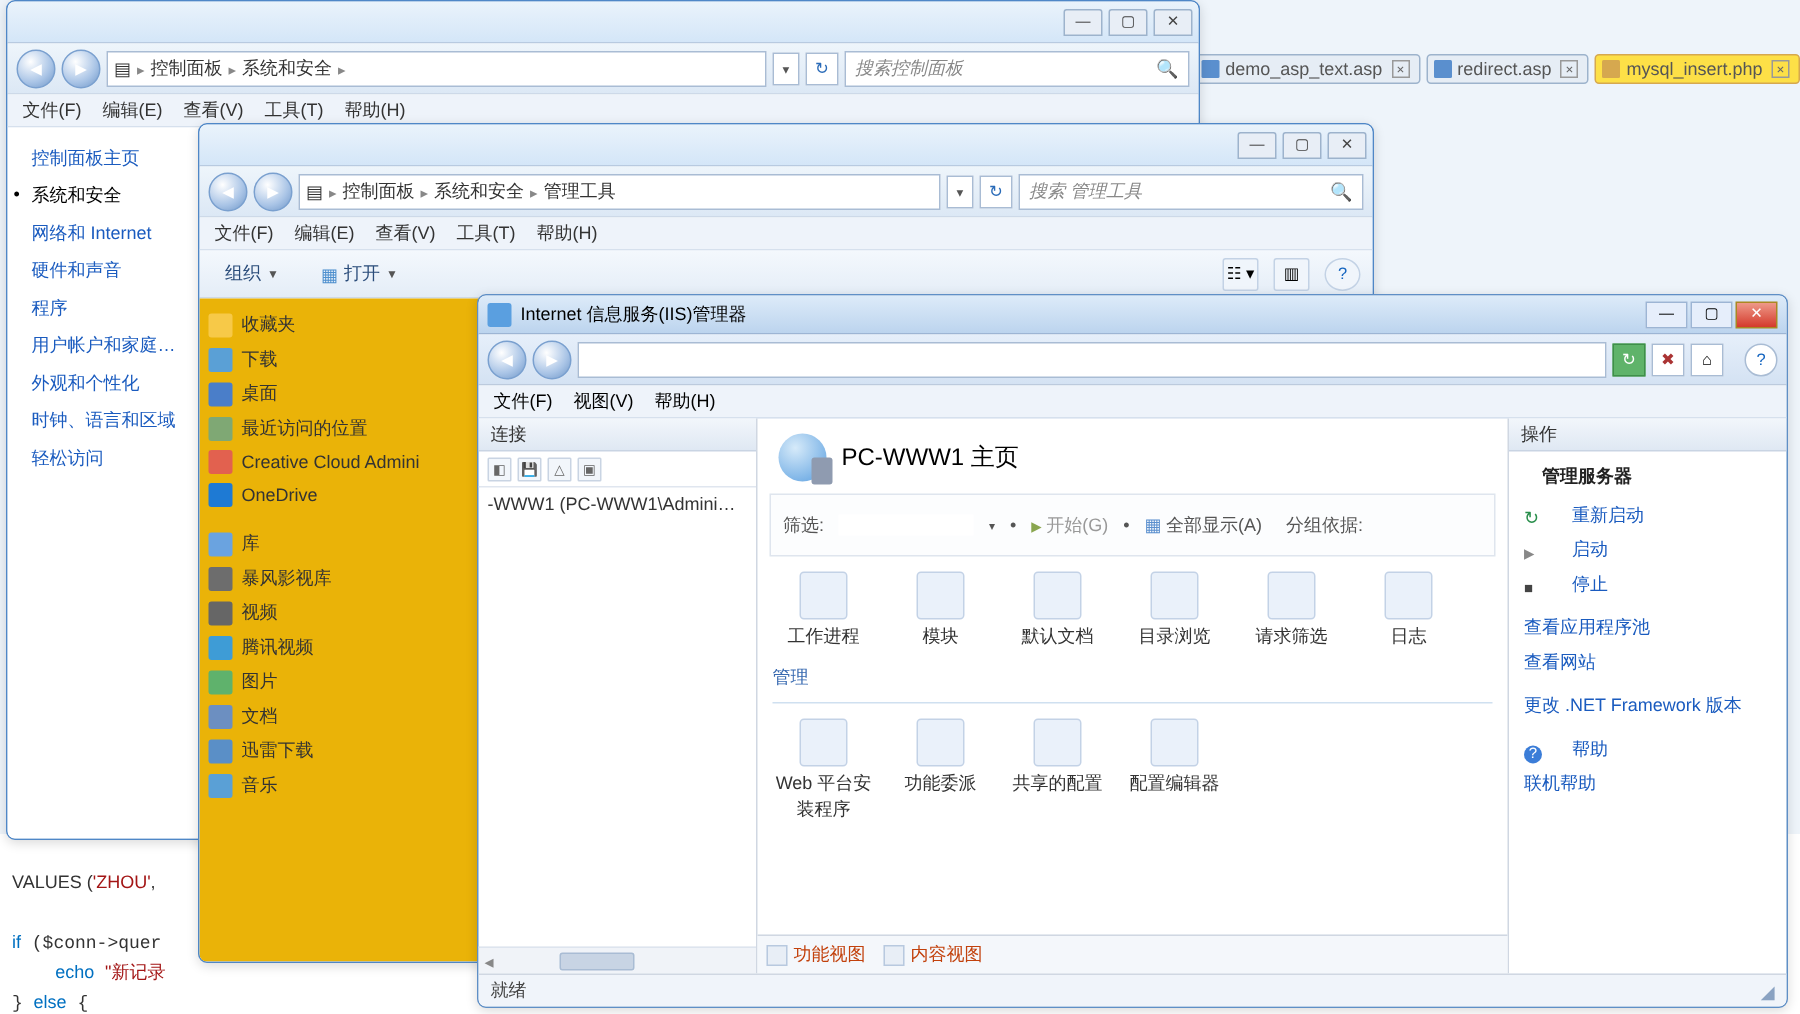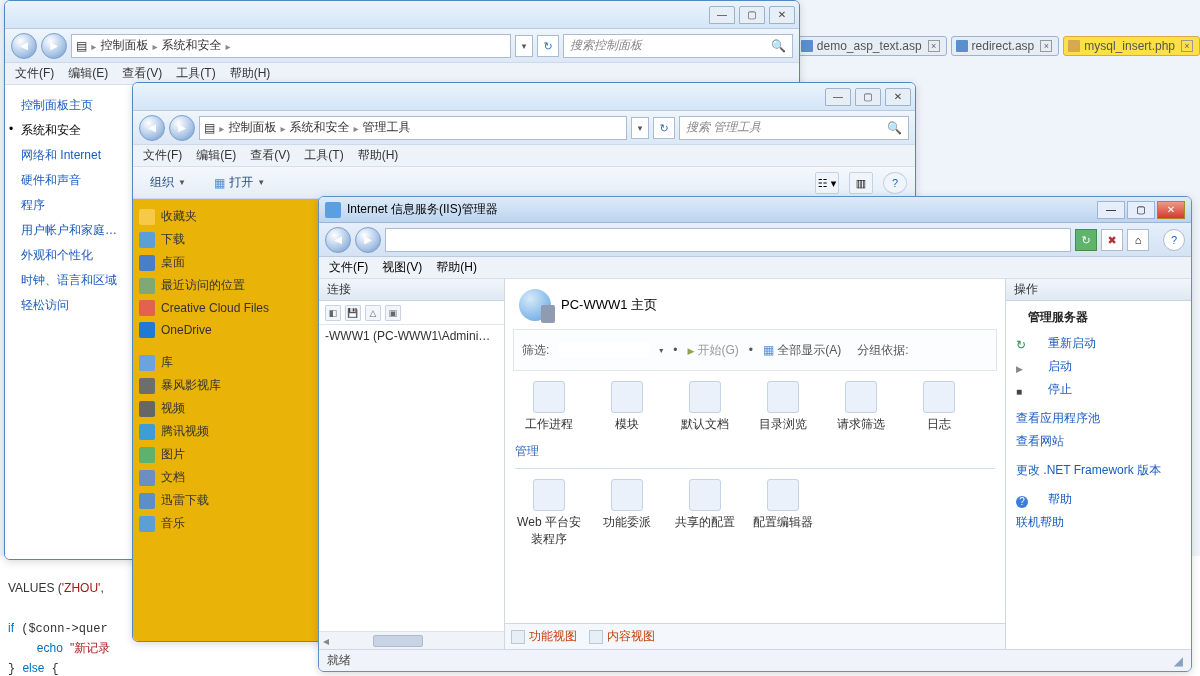--- a/index.html
+++ b/index.html
@@ -67,21 +67,21 @@
 
 .iis-conn { width: 186px; border-right: 1px solid #d0d7e2; display: flex; flex-direction: column; }
 .panelhdr { height: 22px; background: linear-gradient(#f2f6fb,#dfe8f3); border-bottom: 1px solid #c9d4e3; padding: 0 8px; display: flex; align-items: center; font-weight: 500; color: #333; }
 .conn-tools { height: 24px; border-bottom: 1px solid #e0e6ef; display: flex; align-items: center; gap: 4px; padding: 0 6px; }
 .conn-tools span { width: 16px; height: 16px; border: 1px solid #c9d4e3; border-radius: 1px; background: #f2f6fb; font-size: 9px; text-align: center; line-height: 14px; color: #666; }
 .tree-item { padding: 4px 6px; color: #333; white-space: nowrap; overflow: hidden; text-overflow: ellipsis; }
 .iis-main { flex: 1; display: flex; flex-direction: column; border-right: 1px solid #d0d7e2; }
 .iis-title { display: flex; align-items: center; gap: 10px; padding: 10px 14px 4px; }
 .iis-title .ico { width: 32px; height: 32px; background: radial-gradient(circle at 35% 30%, #d6eaf9, #5a9fe0); border-radius: 50%; position: relative; }
 .iis-title .ico::after { content:""; position:absolute; right:-4px; bottom:-2px; width:14px; height:18px; background:#8f9bb0; border-radius:2px; }
-.iis-title h2 { font-size: 13px; font-weight: 400; }
+.iis-title h2 { font-size: 16px; font-weight: 400; }
 .filterbar { height: 42px; border: 1px solid #dfe5ee; margin: 4px 8px; display: flex; align-items: center; gap: 10px; padding: 0 8px; color: #555; background: #fcfdfe; }
 .filterbar input { border: none; outline: none; width: 90px; font-size: 12px; }
 .filterbar .gray { color: #999; }
 .filterbar .gobtn::before { content: "▶"; color: #8aa64f; margin-right: 3px; font-size: 9px; }
 .filterbar .showall::before { content: "▦"; color: #5a8fce; margin-right: 3px; }
 .icon-grid { flex: 1; padding: 6px 10px 4px; overflow: hidden; }
 .ig-row { display: flex; flex-wrap: wrap; gap: 10px 10px; margin-bottom: 6px; }
 .ig-item { width: 68px; display: flex; flex-direction: column; align-items: center; text-align: center; color: #333; gap: 3px; font-size: 12px; }
 .ig-item .ic { width: 32px; height: 32px; background: #eaf1fa; border: 1px solid #c3d2e6; border-radius: 3px; position: relative; }
 .grouphdr { color: #3668b0; padding: 4px 0 8px; border-bottom: 1px solid #cfe0f0; margin: 4px 0 10px; font-size: 12px; width: 100%; }
@@ -257,21 +257,21 @@
         <div class="line">
             <span class="ico desk"></span>
             <span>桌面</span>
           </div>
         <div class="line">
             <span class="ico rec"></span>
             <span>最近访问的位置</span>
           </div>
         <div class="line">
             <span class="ico cc"></span>
-            <span>Creative Cloud Files</span>
+            <span>Creative Cloud Admini</span>
           </div>
         <div class="line">
             <span class="ico od"></span>
             <span>OneDrive</span>
           </div>
       </div>
       <div class="grp">
         <div class="line lib">
             <span class="ico"></span>
             <span>库</span>

